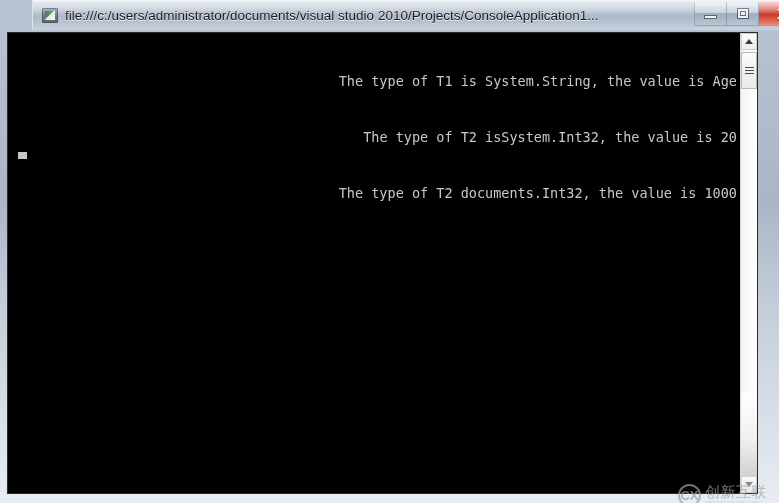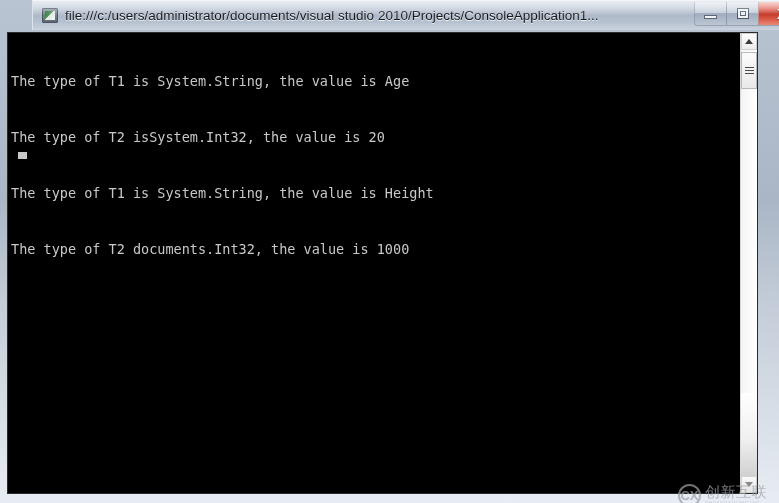--- a/index.html
+++ b/index.html
@@ -178,20 +178,21 @@
     left: 3px;
     top: 2px;
     right: 20px;
     bottom: 0;
     font-family: "DejaVu Sans Mono", "Liberation Mono", monospace;
     font-size: 13.5px;
     line-height: 18.6px;
     color: #c8c8c8;
     white-space: pre;
     letter-spacing: 0px;
+    text-align: right;
   }
   .console-line {
     height: 18.6px;
     white-space: pre;
   }
 
   #console-cursor {
     position: absolute;
     left: 10px;
     top: 119px;
@@ -347,21 +348,20 @@
         <span class="glyph-close">X</span>
       </div>
     </div>
   </div>
 
   <div id="console-client">
 
     <div id="console-output">
       <div class="console-line">The type of T1 is System.String, the value is Age</div>
       <div class="console-line">The type of T2 isSystem.Int32, the value is 20</div>
-      <div class="console-line">The type of T1 is System.String, the value is Height</div>
       <div class="console-line">The type of T2 documents.Int32, the value is 1000</div>
     </div>
 
     <div id="console-cursor"></div>
 
     <div id="console-scrollbar">
       <div id="scroll-up-button">
         <div class="arrow-up"></div>
       </div>
       <div id="scroll-thumb">

